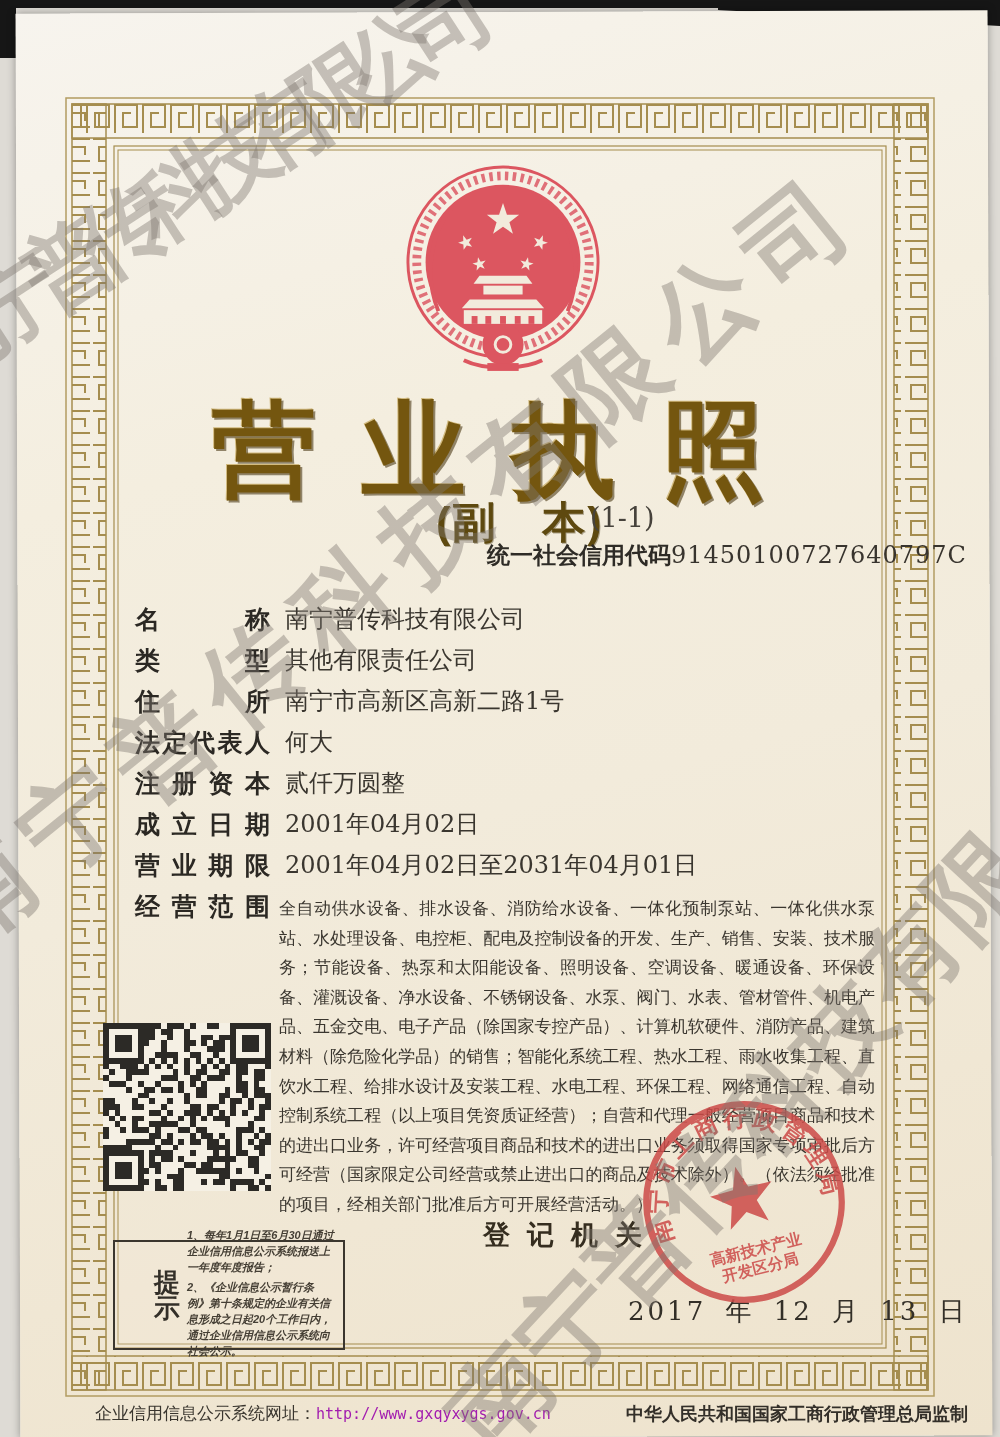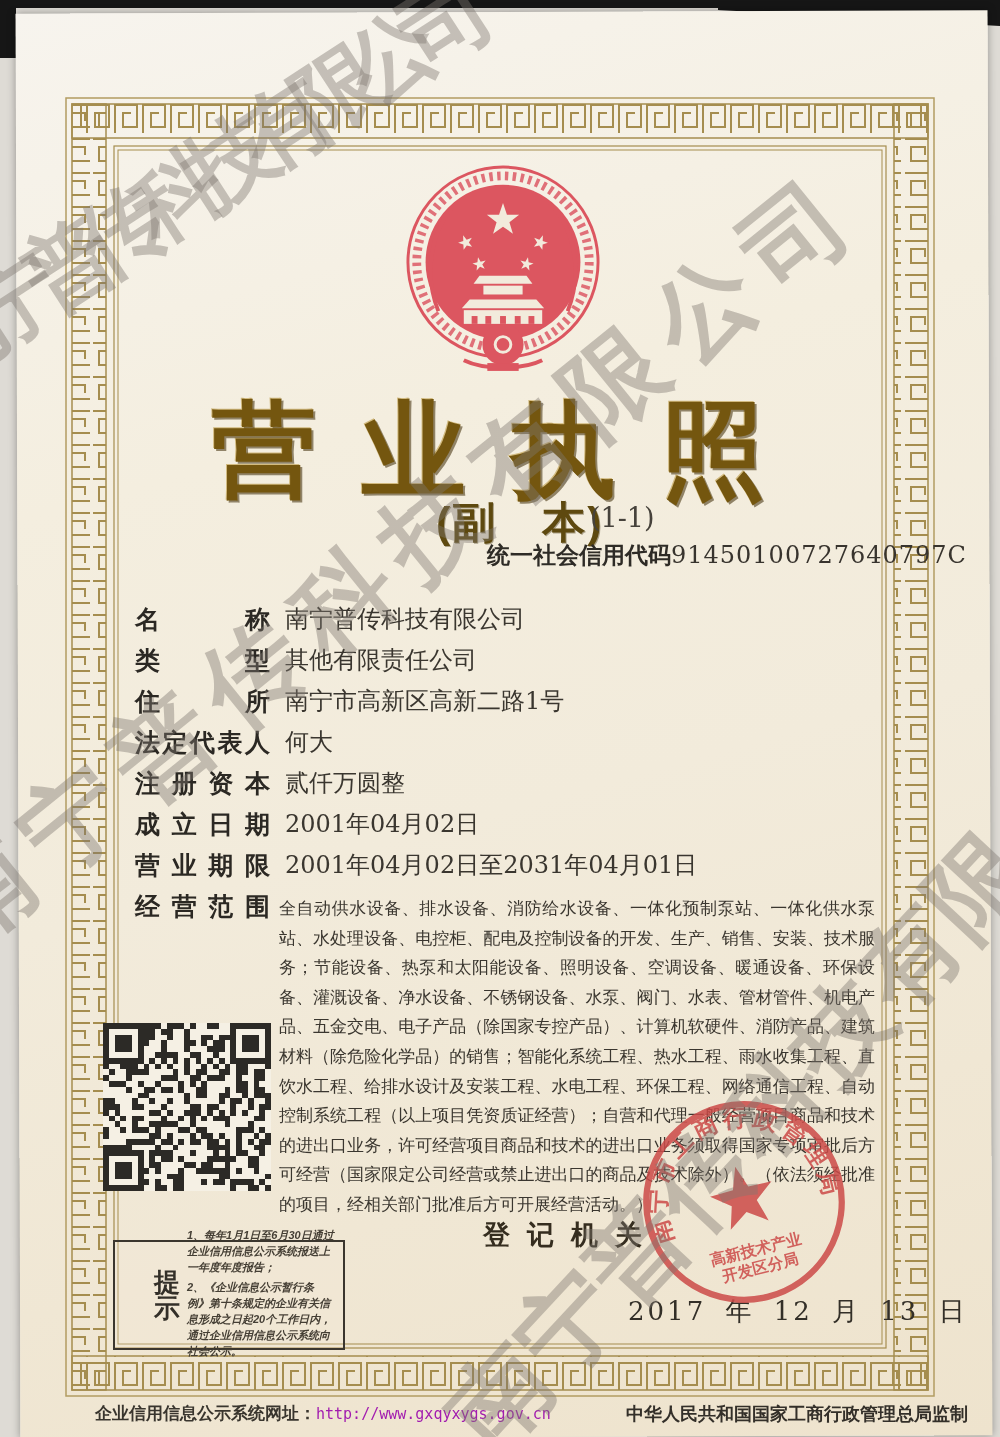--- a/index.html
+++ b/index.html
@@ -60,21 +60,21 @@
           border:2px solid #3b362e;display:flex;align-items:center;box-sizing:border-box;
           background:rgba(243,236,221,.2);}
   .notice-side{width:36px;text-align:center;font-size:26px;font-weight:700;color:#332f28;
                line-height:26px;margin-left:34px;}
   .notice-body{flex:1;padding:4px 8px 4px 2px;font-style:italic;}
   .notice-line{font-size:11px;line-height:16px;color:#453f35;font-weight:700;margin-bottom:4px;}
   
   .seal{position:absolute;left:640px;top:1098px;z-index:5;opacity:.85;transform:rotate(-14deg);}
   
   .footer-left{position:absolute;left:95px;top:1402px;z-index:3;white-space:nowrap;}
-  .footer-left-label{font-size:17px;font-weight:700;color:#39352e;}
+  .footer-left-label{font-size:17px;font-weight:400;color:#39352e;}
   .footer-url{font-size:15px;color:#a21caf;font-family:"DejaVu Sans Mono",monospace;text-align:center;}
   .footer-right{position:absolute;left:626px;top:1402px;z-index:3;font-size:18px;
                 font-weight:700;color:#332f29;white-space:nowrap;}
 </style>
 </head>
 <body>
 
 <div class="stage">
 
   <div class="black-top"></div>

